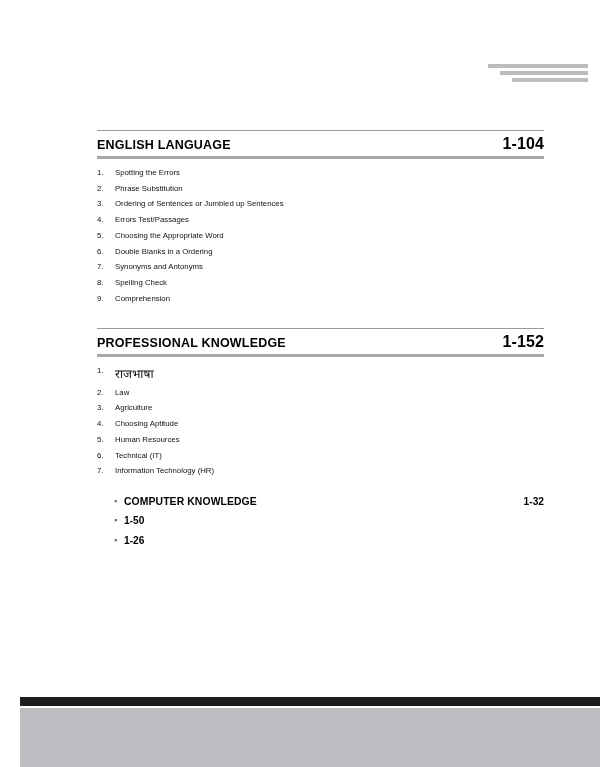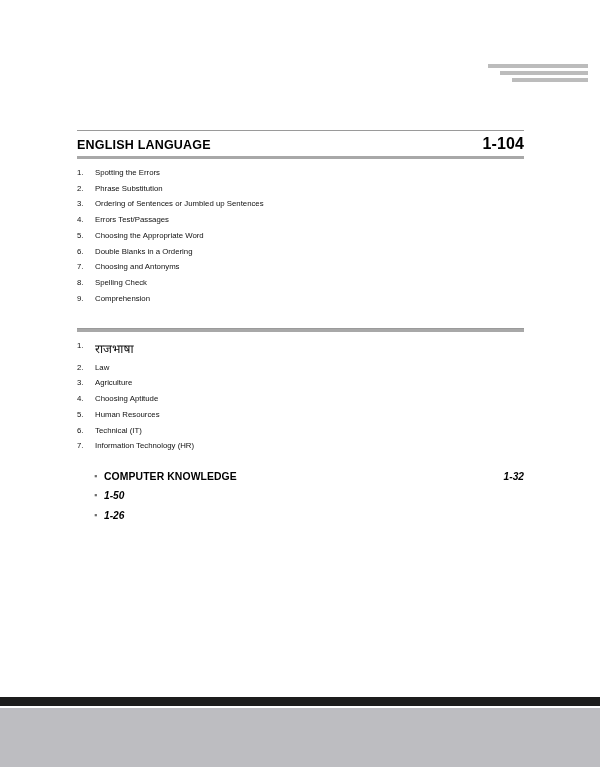--- a/index.html
+++ b/index.html
@@ -13,20 +13,21 @@
     font-family: "Liberation Sans", "DejaVu Sans", sans-serif;
     color: #000000;
     position: relative;
     overflow: hidden;
     -webkit-font-smoothing: antialiased;
   }
 
   .page {
     position: absolute;
     inset: 0;
+    margin-left: 20px;
   }
 
   
   .deco {
     position: absolute;
     right: 12px;
     top: 64px;
     width: 120px;
   }
   .deco-bar {
@@ -128,21 +129,20 @@
     flex: 1 1 auto;
     font-size: 10.4px;
     font-weight: bold;
     letter-spacing: 0.1px;
   }
   .sub-pages {
     font-size: 10.2px;
     font-weight: bold;
     text-align: left;
     white-space: nowrap;
-    font-style: italic;
   }
 
   .gap { height: 19px; }
 
   
   .footer-black {
     position: absolute;
     left: 0;
     right: 0;
     top: 697px;
@@ -199,37 +199,41 @@
         <li class="num-item">
           <span class="idx">5.</span>
           <span class="txt">Choosing the Appropriate Word</span>
         </li>
         <li class="num-item">
           <span class="idx">6.</span>
           <span class="txt">Double Blanks in a Ordering</span>
         </li>
         <li class="num-item">
           <span class="idx">7.</span>
-          <span class="txt">Choosing and Antonyms</span>
+          <span class="txt">Synonyms and Antonyms</span>
         </li>
         <li class="num-item">
           <span class="idx">8.</span>
           <span class="txt">Spelling Check</span>
         </li>
         <li class="num-item">
           <span class="idx">9.</span>
           <span class="txt">Comprehension</span>
         </li>
       </ul>
     </div>
 
     <div class="gap"></div>
 
     <div class="section">
       <div class="rule-top"></div>
+      <div class="section-head">
+        <div class="section-title">PROFESSIONAL KNOWLEDGE</div>
+        <div class="section-pages">1-152</div>
+      </div>
       <div class="rule-bottom"></div>
 
       <ul class="num-list">
         <li class="num-item">
           <span class="idx">1.</span>
           <span class="txt deva">राजभाषा</span>
         </li>
         <li class="num-item">
           <span class="idx">2.</span>
           <span class="txt">Law</span>

